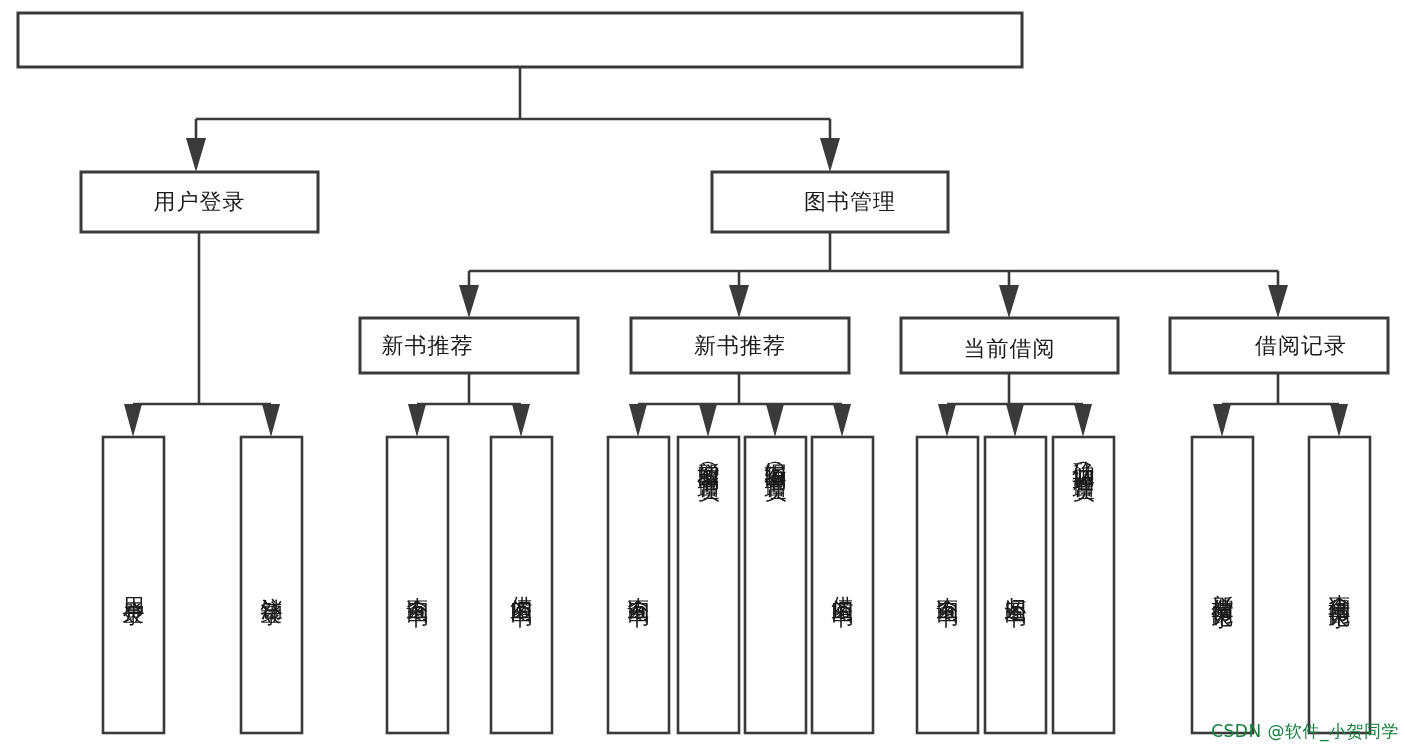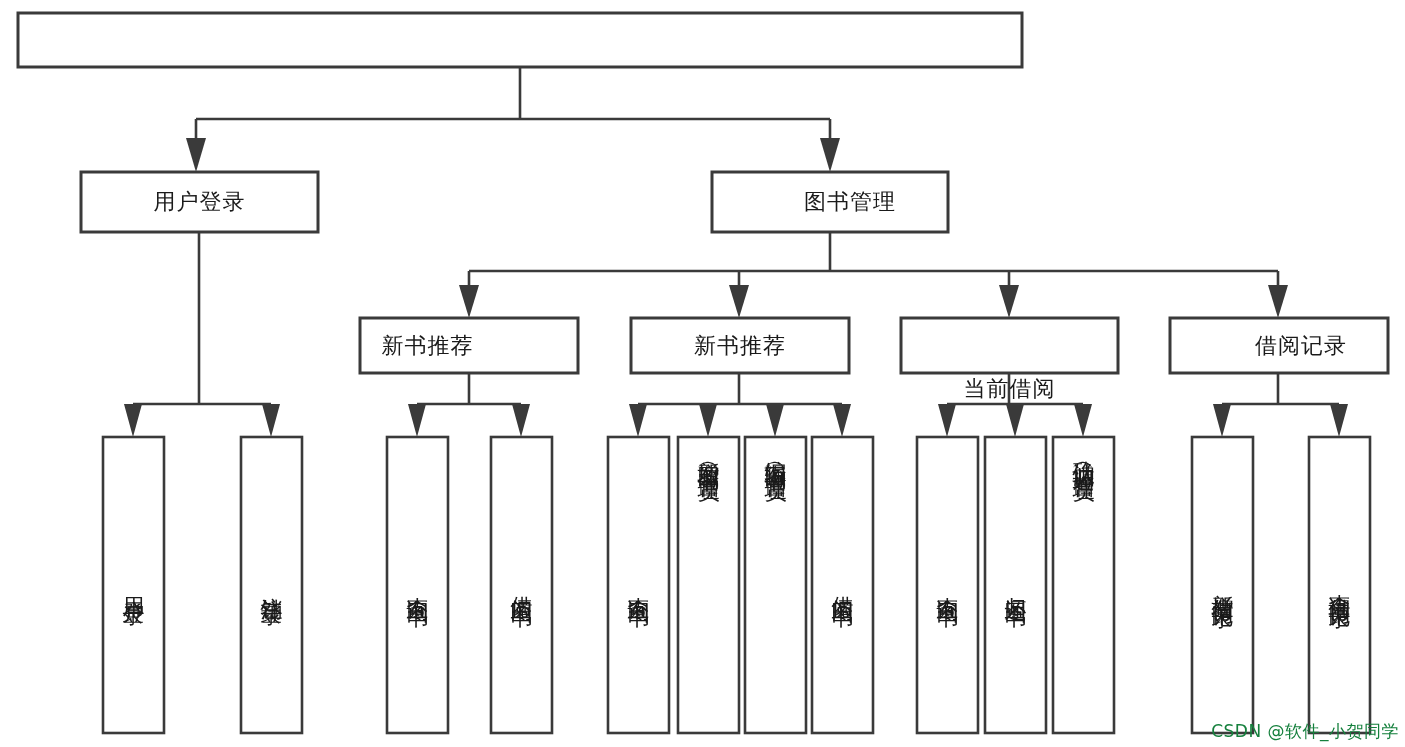--- a/index.html
+++ b/index.html
@@ -180,21 +180,21 @@
   <div class="hlabel-wrap" style="left:712px; top:172px; width:276px; height:60px;">
     <span class="hlabel-text">图书管理</span>
   </div>
 
   <div class="hlabel-wrap" style="left:340px; top:318px; width:175px; height:55px;">
     <span class="hlabel-text">新书推荐</span>
   </div>
   <div class="hlabel-wrap" style="left:631px; top:318px; width:218px; height:55px;">
     <span class="hlabel-text">新书推荐</span>
   </div>
-  <div class="hlabel-wrap" style="left:901px; top:318px; width:217px; height:61px;margin-top:40px;">
+  <div class="hlabel-wrap" style="left:901px; top:318px; width:217px; height:61px;">
     <span class="hlabel-text">当前借阅</span>
   </div>
   <div class="hlabel-wrap" style="left:1170px; top:318px; width:218px; height:55px;margin-left:22px;">
     <span class="hlabel-text">借阅记录</span>
   </div>
 
   <div class="vlabel-wrap" style="left:103px; top:437px; width:61px; height:296px; align-items:center;">
     <span class="vlabel-text">用户登录</span>
   </div>
   <div class="vlabel-wrap" style="left:241px; top:437px; width:61px; height:296px; align-items:center;">

